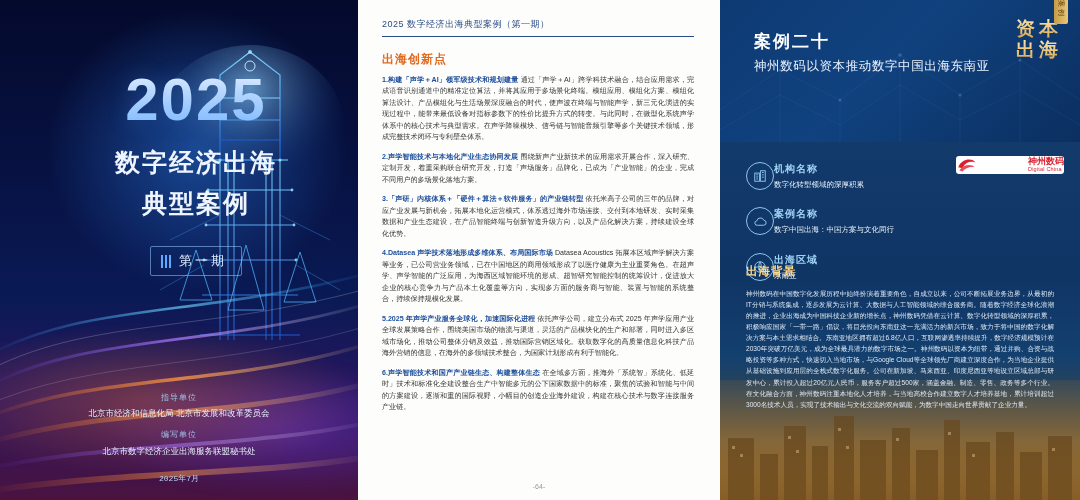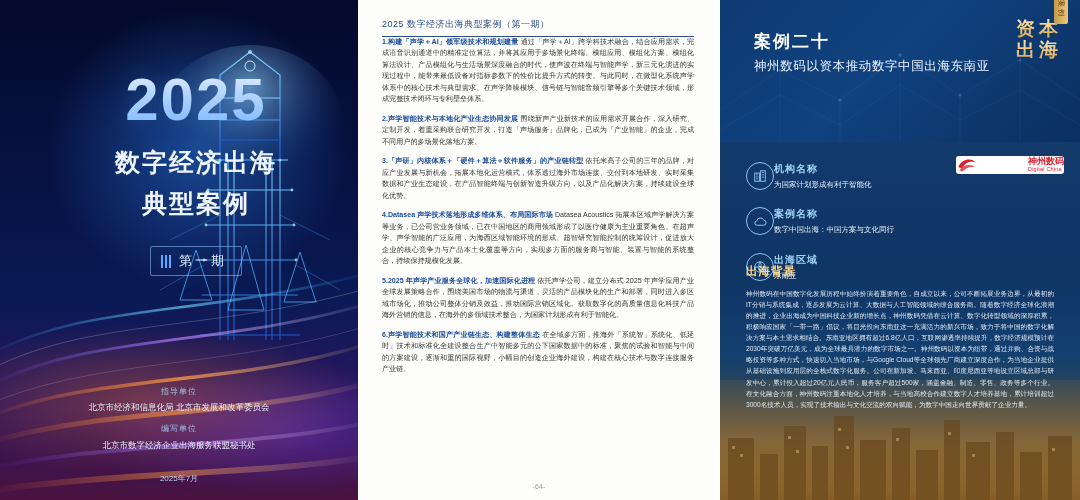--- a/index.html
+++ b/index.html
@@ -42,21 +42,21 @@
     font-size:13px;letter-spacing:3px;color:#dcebff;
   }
   .issue .bars{display:inline-block;width:10px;height:13px;
     background:linear-gradient(90deg,#5ea8ff 0 2px,transparent 2px 4px,#5ea8ff 4px 6px,transparent 6px 8px,#5ea8ff 8px 10px);}
   .cover-foot{
     position:absolute;left:0;bottom:14px;width:358px;text-align:center;z-index:6;
     font-size:8px;line-height:1.9;color:#cfe0f5;
   }
   .cover-foot .lbl{color:#9fc2e8;font-size:8px;letter-spacing:1px;}
   .cover-foot .org{color:#e6f0fb;font-size:8.5px;}
-  .cover-foot .date{margin-top:18px;color:#bcd3ec;font-size:8px;}
+  .cover-foot .date{margin-top:12px;color:#bcd3ec;font-size:8px;font-family:Liberation Mono, monospace;}
 
   
   .mid{position:relative;width:362px;height:500px;background:#fdfdfb;padding:0;}
   .mid-inner{padding:18px 26px 0 24px;}
   .mid-head{font-size:9px;color:#2b4c86;letter-spacing:.5px;padding-bottom:5px;border-bottom:1.2px solid #2b4c86;}
   .sec-h{color:#e06a1f;font-size:12px;font-weight:700;margin:14px 0 7px;letter-spacing:1px;}
   .para{font-size:7.1px;line-height:1.62;color:#333;text-align:justify;margin:0 0 8px;}
   .para .lead{color:#1d4e9c;font-weight:700;}
   .mid-foot{position:absolute;left:0;bottom:10px;width:362px;text-align:center;font-size:7px;color:#999;}
 
@@ -192,20 +192,21 @@
       <div class="lbl" style="margin-top:6px">编写单位</div>
       <div class="org">北京市数字经济企业出海服务联盟秘书处</div>
       <div class="date">2025年7月</div>
     </div>
   </section>
 
   <section class="mid">
     <div class="mid-inner">
       <div class="mid-head">2025 数字经济出海典型案例（第一期）</div>
 
+      <div class="sec-h">出海创新点</div>
 
       <p class="para">
         <span class="lead">1.构建「声学＋AI」领军级技术和规划建量</span>
         <span>通过「声学＋AI」跨学科技术融合，结合应用需求，完成语音识别通道中的精准定位算法，并将其应用于多场景化终端。模组应用、模组化方案、模组化算法设计、产品模组化与生活场景深度融合的时代，使声波在终端与智能声学，新三元化演进的实现过程中，能带来最低设备对指标参数下的性价比提升方式的转变。与此同时，在微型化系统声学体系中的核心技术与典型需求。在声学降噪模块、信号链与智能音频引擎等多个关键技术领域，形成完整技术闭环与专利壁垒体系。</span>
       </p>
       <p class="para">
         <span class="lead">2.声学智能技术与本地化产业生态协同发展</span>
         <span>围绕新声产业新技术的应用需求开展合作，深入研究、定制开发，着重采购联合研究开发，打造「声场服务」品牌化，已成为「产业智能」的企业，完成不同用户的多场景化落地方案。</span>
       </p>
       <p class="para">
@@ -306,21 +307,21 @@
         <div class="info-row">
           <div class="info-ic">
             <svg width="14" height="14" viewBox="0 0 24 24" fill="none" stroke="#8fc6ef" stroke-width="1.6">
               <rect x="3" y="7" width="8" height="14"></rect>
                 <rect x="13" y="3" width="8" height="18"></rect>
               <path d="M5.5 10h3M5.5 13.5h3M5.5 17h3M15.5 6h3M15.5 10h3M15.5 14h3"></path>
             </svg>
           </div>
           <div>
             <div class="info-k">机构名称</div>
-            <div class="info-v">为国家计划形成有利于智能化</div>
+            <div class="info-v">数字化转型领域的深厚积累</div>
           </div>
         </div>
         <div class="info-row">
           <div class="info-ic">
             <svg width="15" height="15" viewBox="0 0 24 24" fill="none" stroke="#8fc6ef" stroke-width="1.6">
               <path d="M7 18h10a4 4 0 0 0 .4-7.98A6 6 0 0 0 6 11a3.5 3.5 0 0 0 1 7z"></path>
             </svg>
           </div>
           <div>
             <div class="info-k">案例名称</div>

